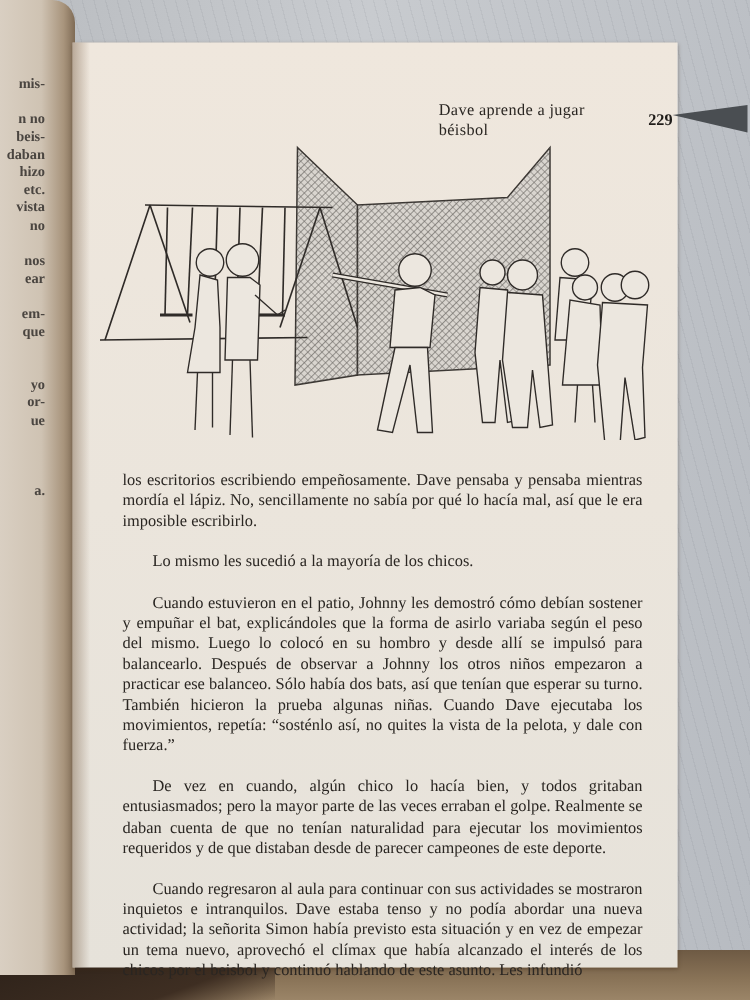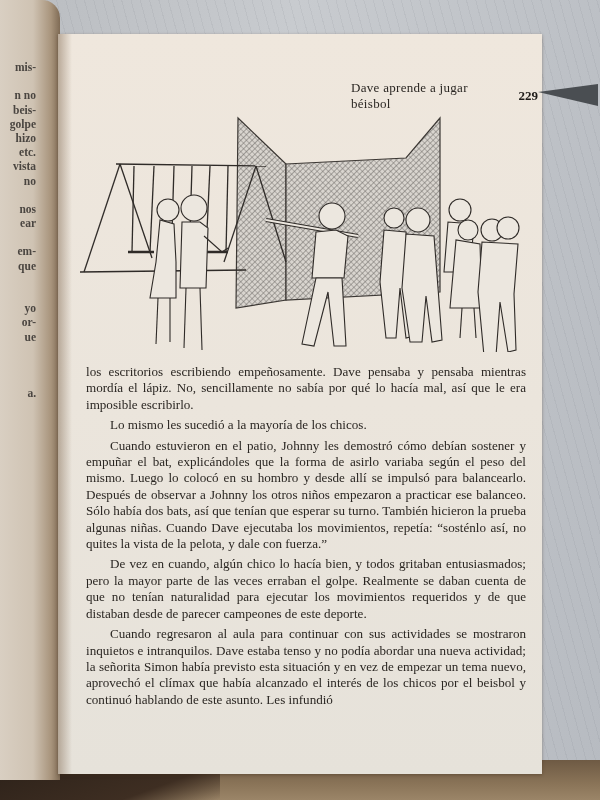--- a/index.html
+++ b/index.html
@@ -51,37 +51,37 @@
       border-right:60px solid #4a4e52;
     }
     .illustration {
       position:absolute; left:18px; top:78px; width:462px; height:240px;
     }
     .body-text {
       position:absolute; left:24px; top:326px; width:448px;
       font-size:13.1px; line-height:16.4px; color:#2a2622;
       text-align:justify;
     }
-    .body-text p { margin:4px; }
+    .body-text p { margin:16px; }
     .body-text p.indent { text-indent:24px; }
   </style>
 </head>
 <body>
 
 <div class="desk-scratches"></div>
 <div class="bottom-book"></div>
 <div class="bottom-dark"></div>
 
 <div class="left-page">
   <div class="left-page-lines">
     <div>mis-</div>
     <div></div>
     <div>n no</div>
     <div>beis-</div>
-    <div>golpe</div>
+    <div>daban</div>
     <div>hizo</div>
     <div>etc.</div>
     <div>vista</div>
     <div>no</div>
     <div></div>
     <div>nos</div>
     <div>ear</div>
     <div></div>
     <div>em-</div>
     <div>que</div>

